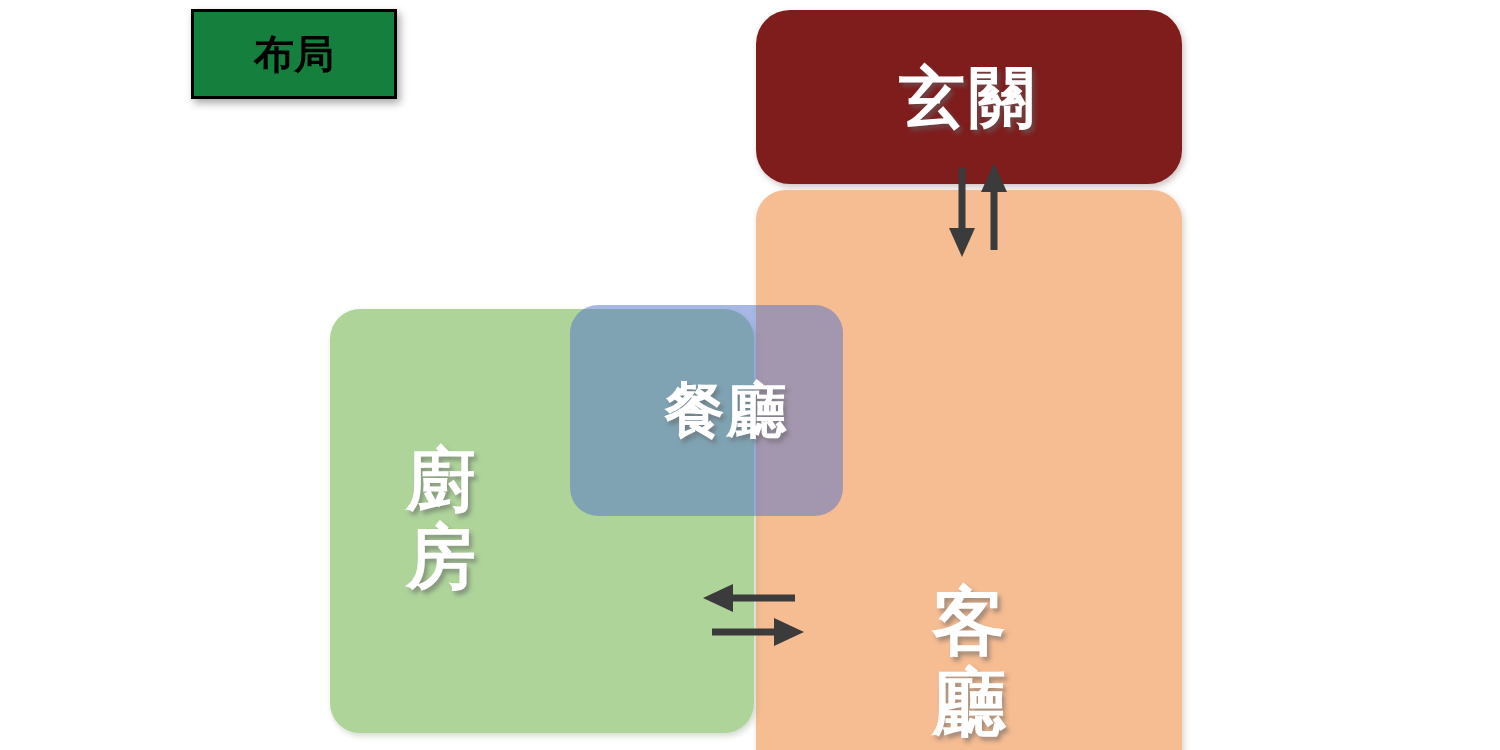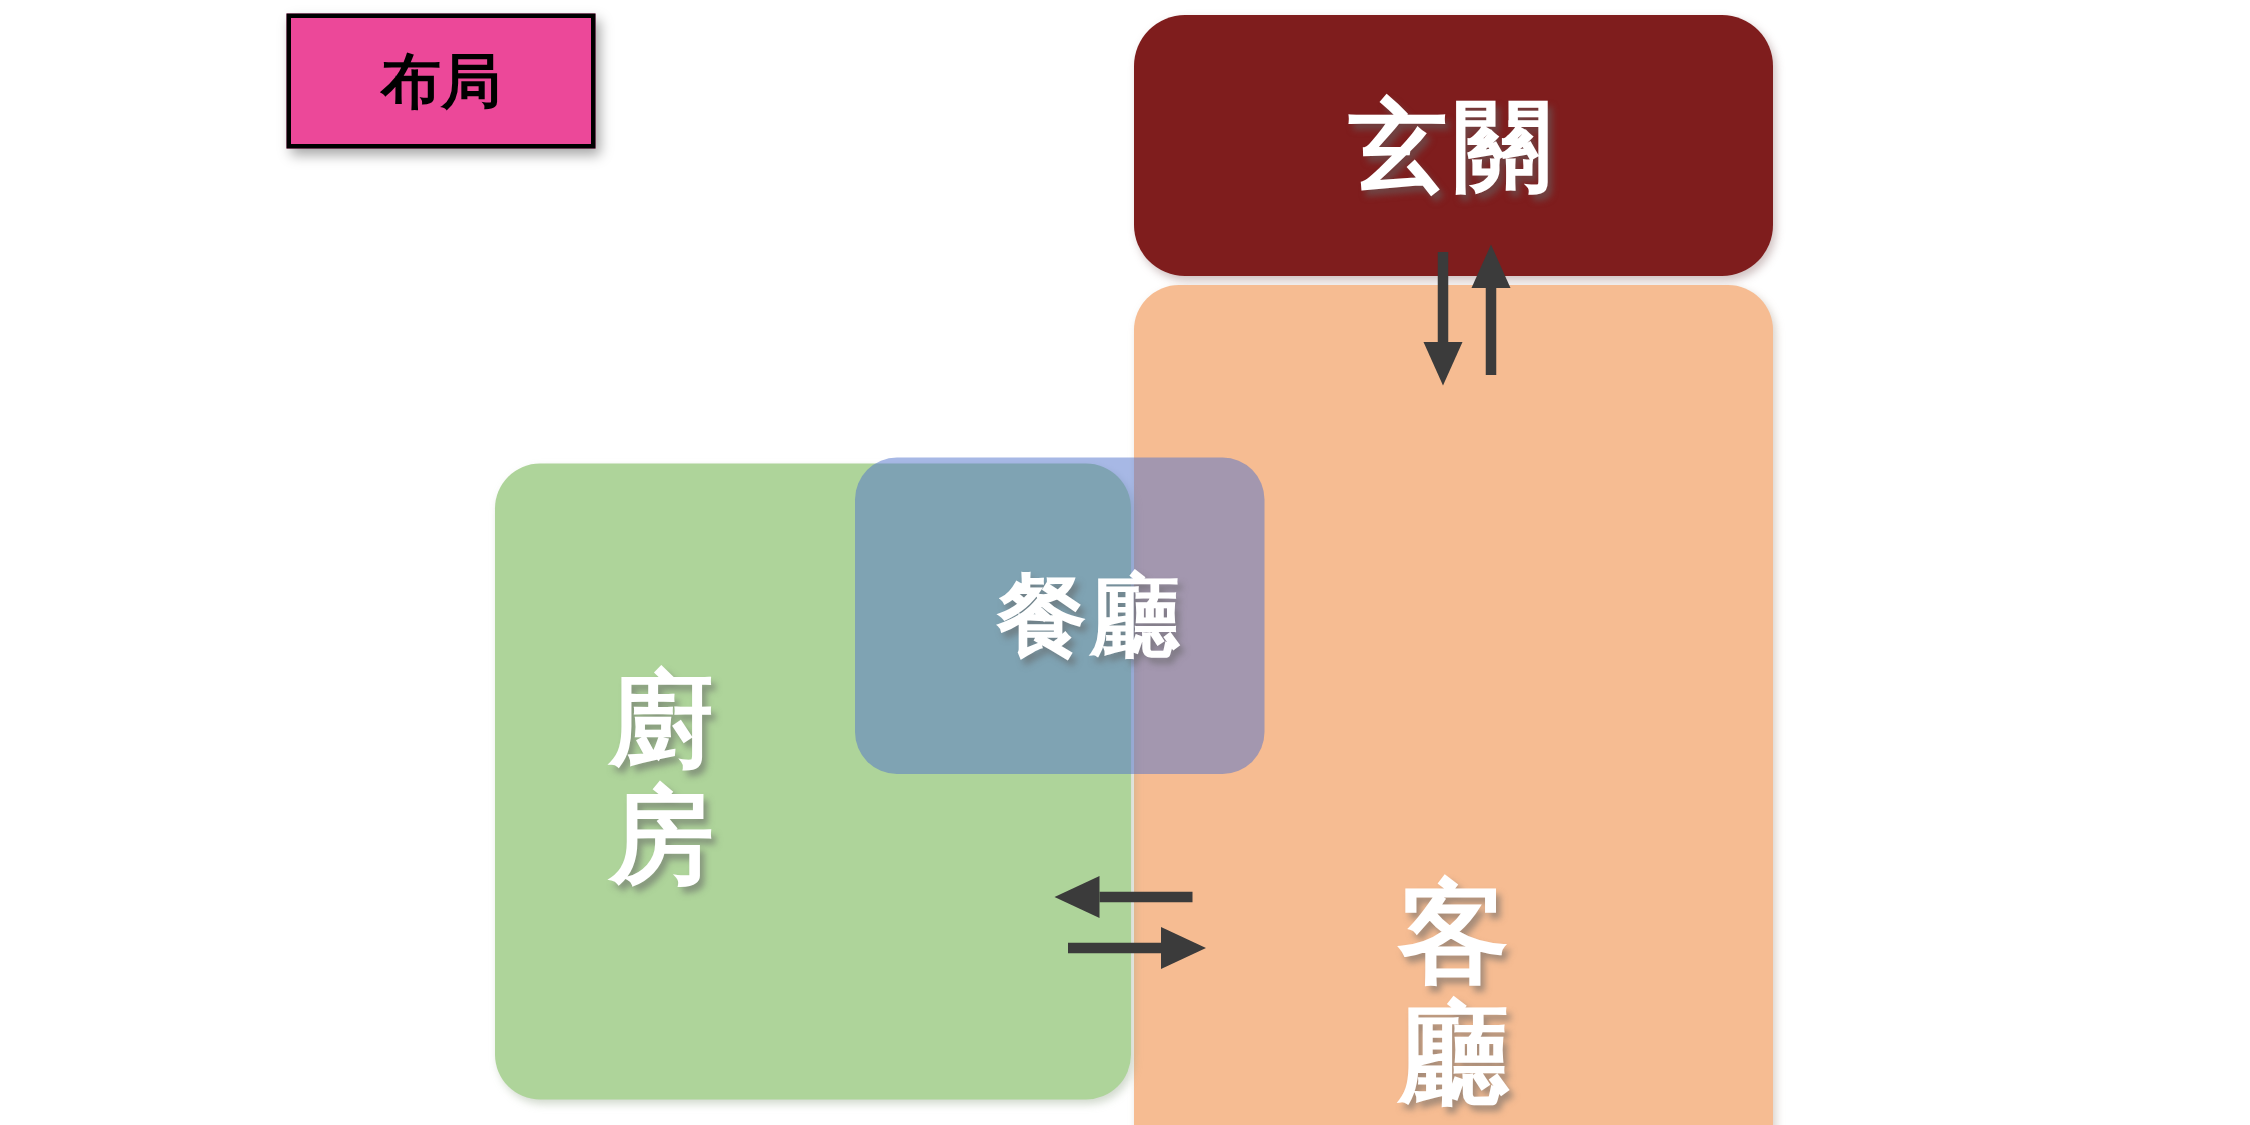--- a/index.html
+++ b/index.html
@@ -52,33 +52,33 @@
 
   .arrows-svg { position:absolute; z-index:5; }
   .arrows-vertical { left:938px; top:158px; }
   .arrows-horizontal { left:688px; top:584px; }
 </style>
 </head>
 <body>
 
 <div class="canvas">
 
-  <div class="title-box" style="background-color: #ec4899; border-color: rgb(0, 0, 0);">
+  <div class="title-box" style="background-color: #15803d; border-color: rgb(0, 0, 0);">
     <span class="title-text" style="color: rgb(0, 0, 0);">布局</span>
   </div>
 
   <div class="room room-entrance center-flex" style="background-color: #7f1d1d;">
     <span class="room-label">玄關</span>
   </div>
 
   <div class="room room-living" style="background-color: rgb(246, 188, 146);">
     <span class="room-label vertical-label">客廳</span>
   </div>
 
-  <div class="room room-kitchen" style="background-color: rgb(174, 212, 154);">
+  <div class="room room-kitchen" style="background-color: rgb(174, 212, 154); font-family: Liberation Serif, serif;">
     <span class="room-label vertical-label">廚房</span>
   </div>
 
   <div class="room room-dining center-flex" style="background-color: rgba(80, 114, 204, 0.5);">
     <span class="room-label">餐廳</span>
   </div>
 
   <svg class="arrows-svg arrows-vertical" width="80" height="105" viewBox="0 0 80 105" style="color: rgb(59, 59, 59);">
     <g>
       <rect x="20.5" y="10" width="7" height="62" fill="currentColor"></rect>

